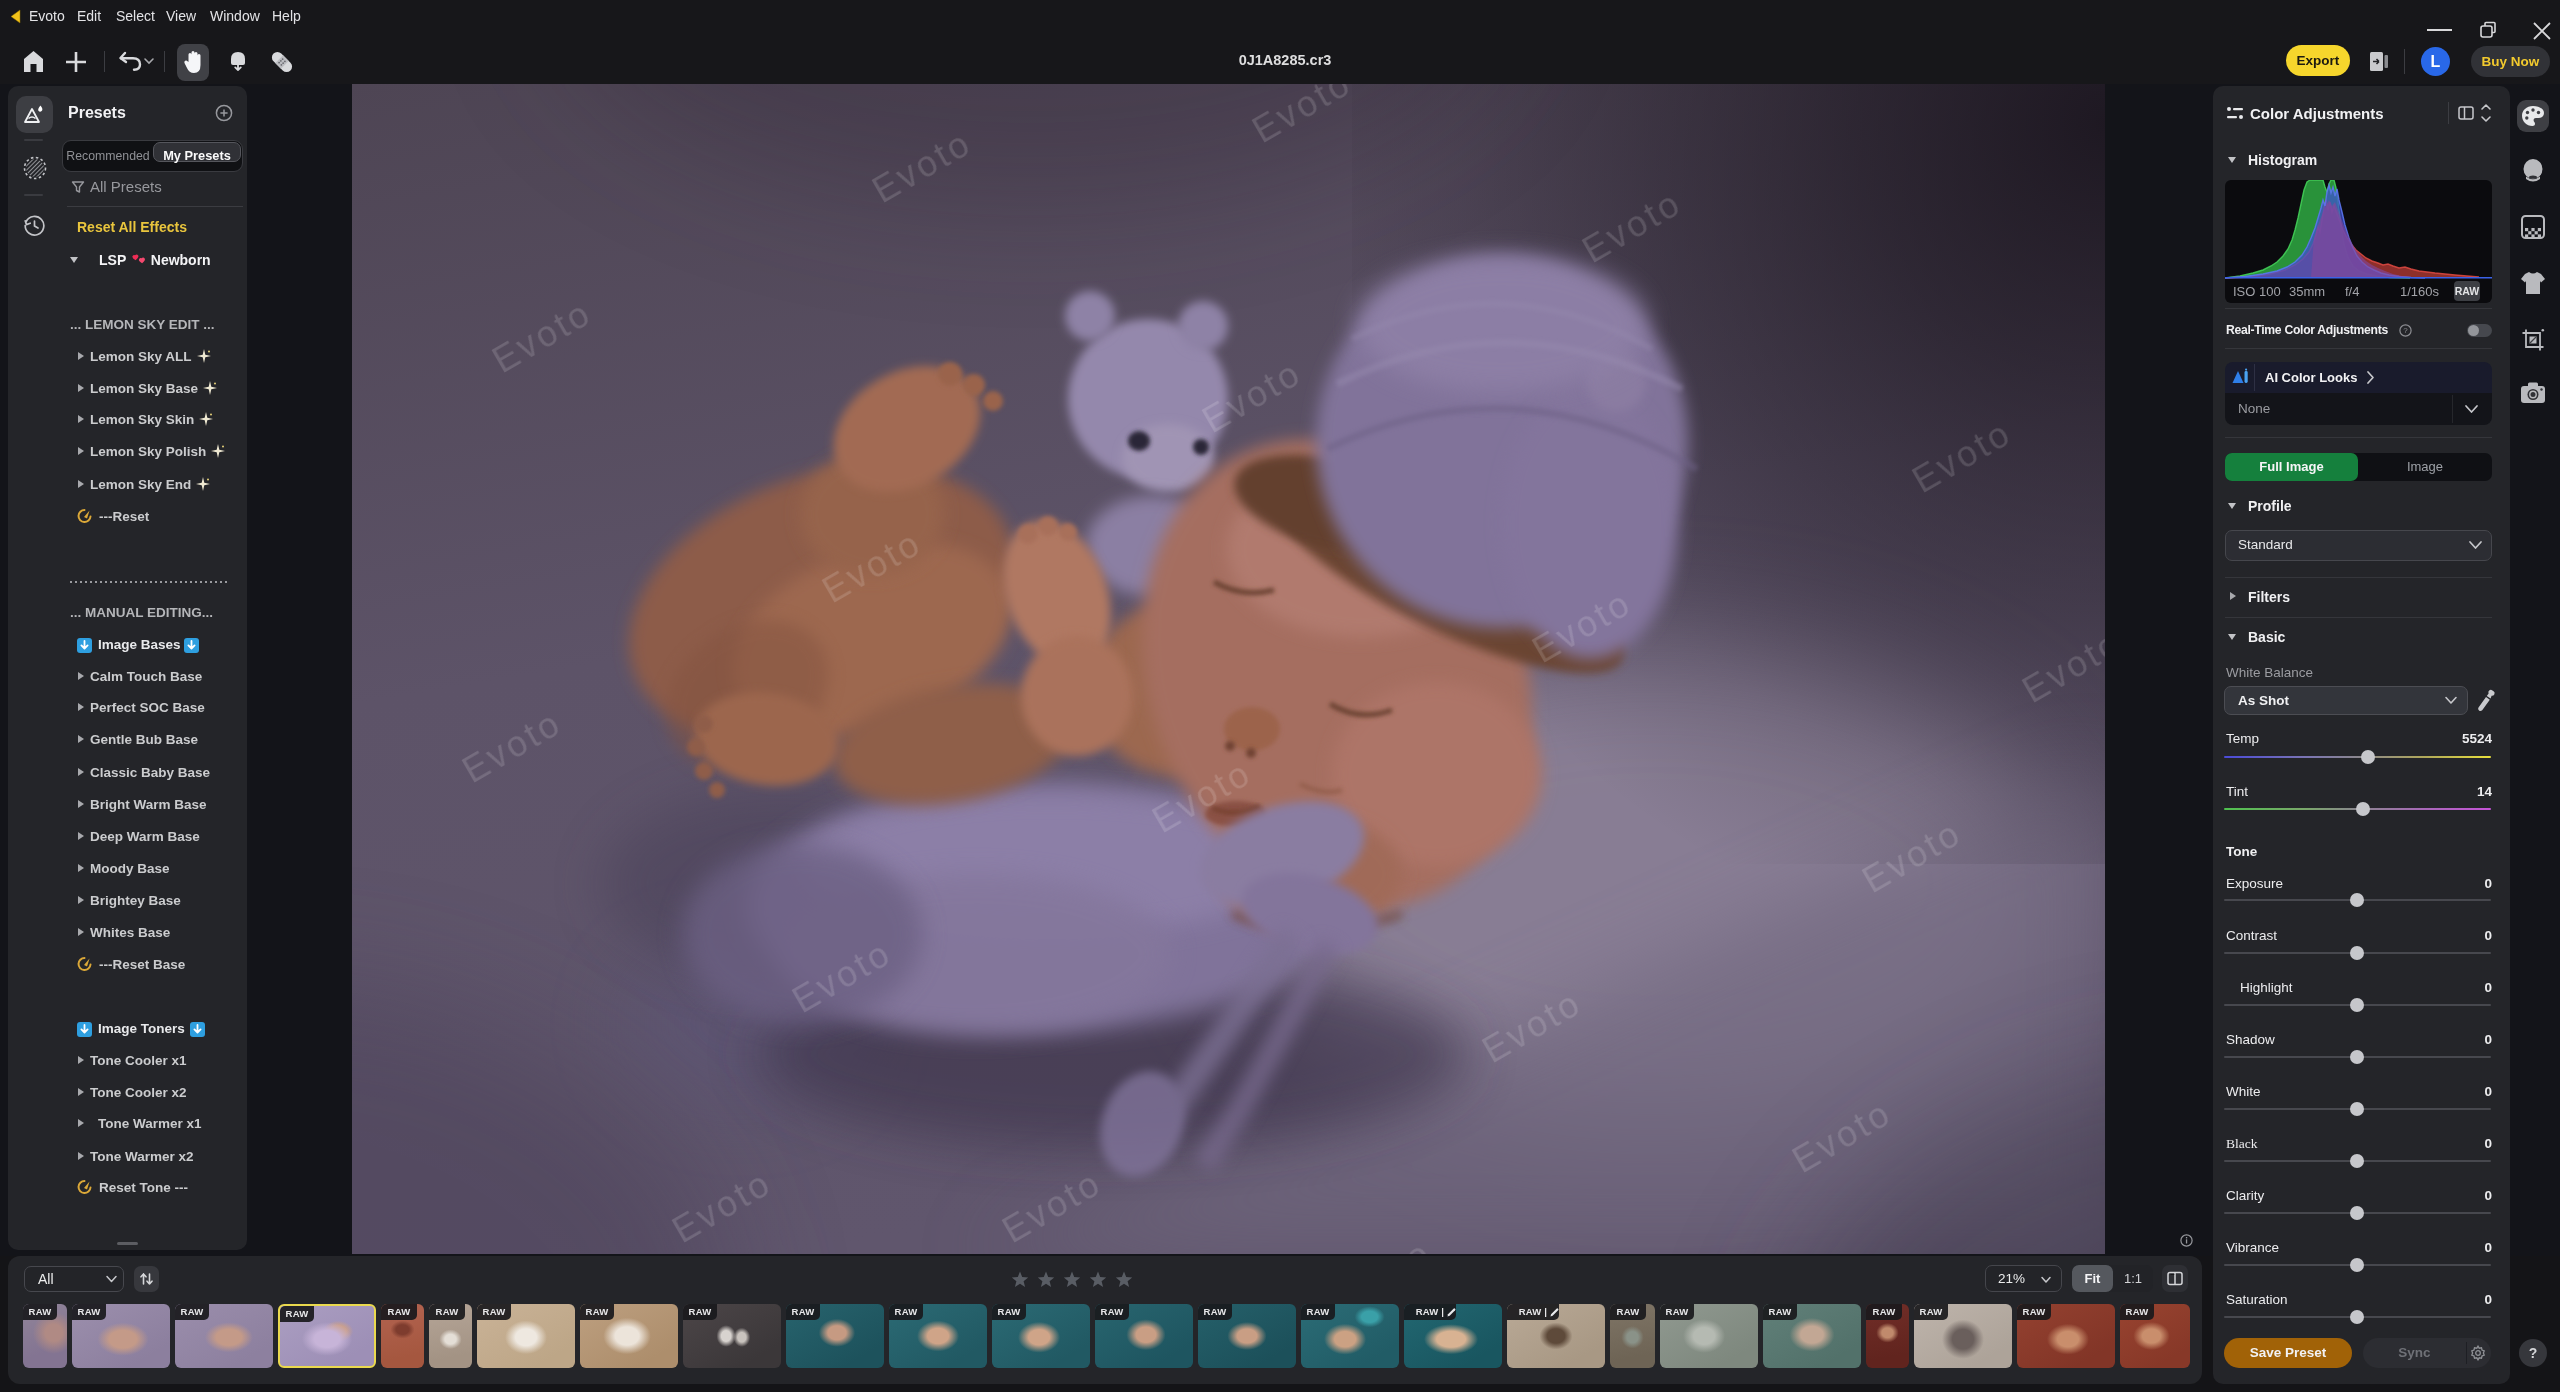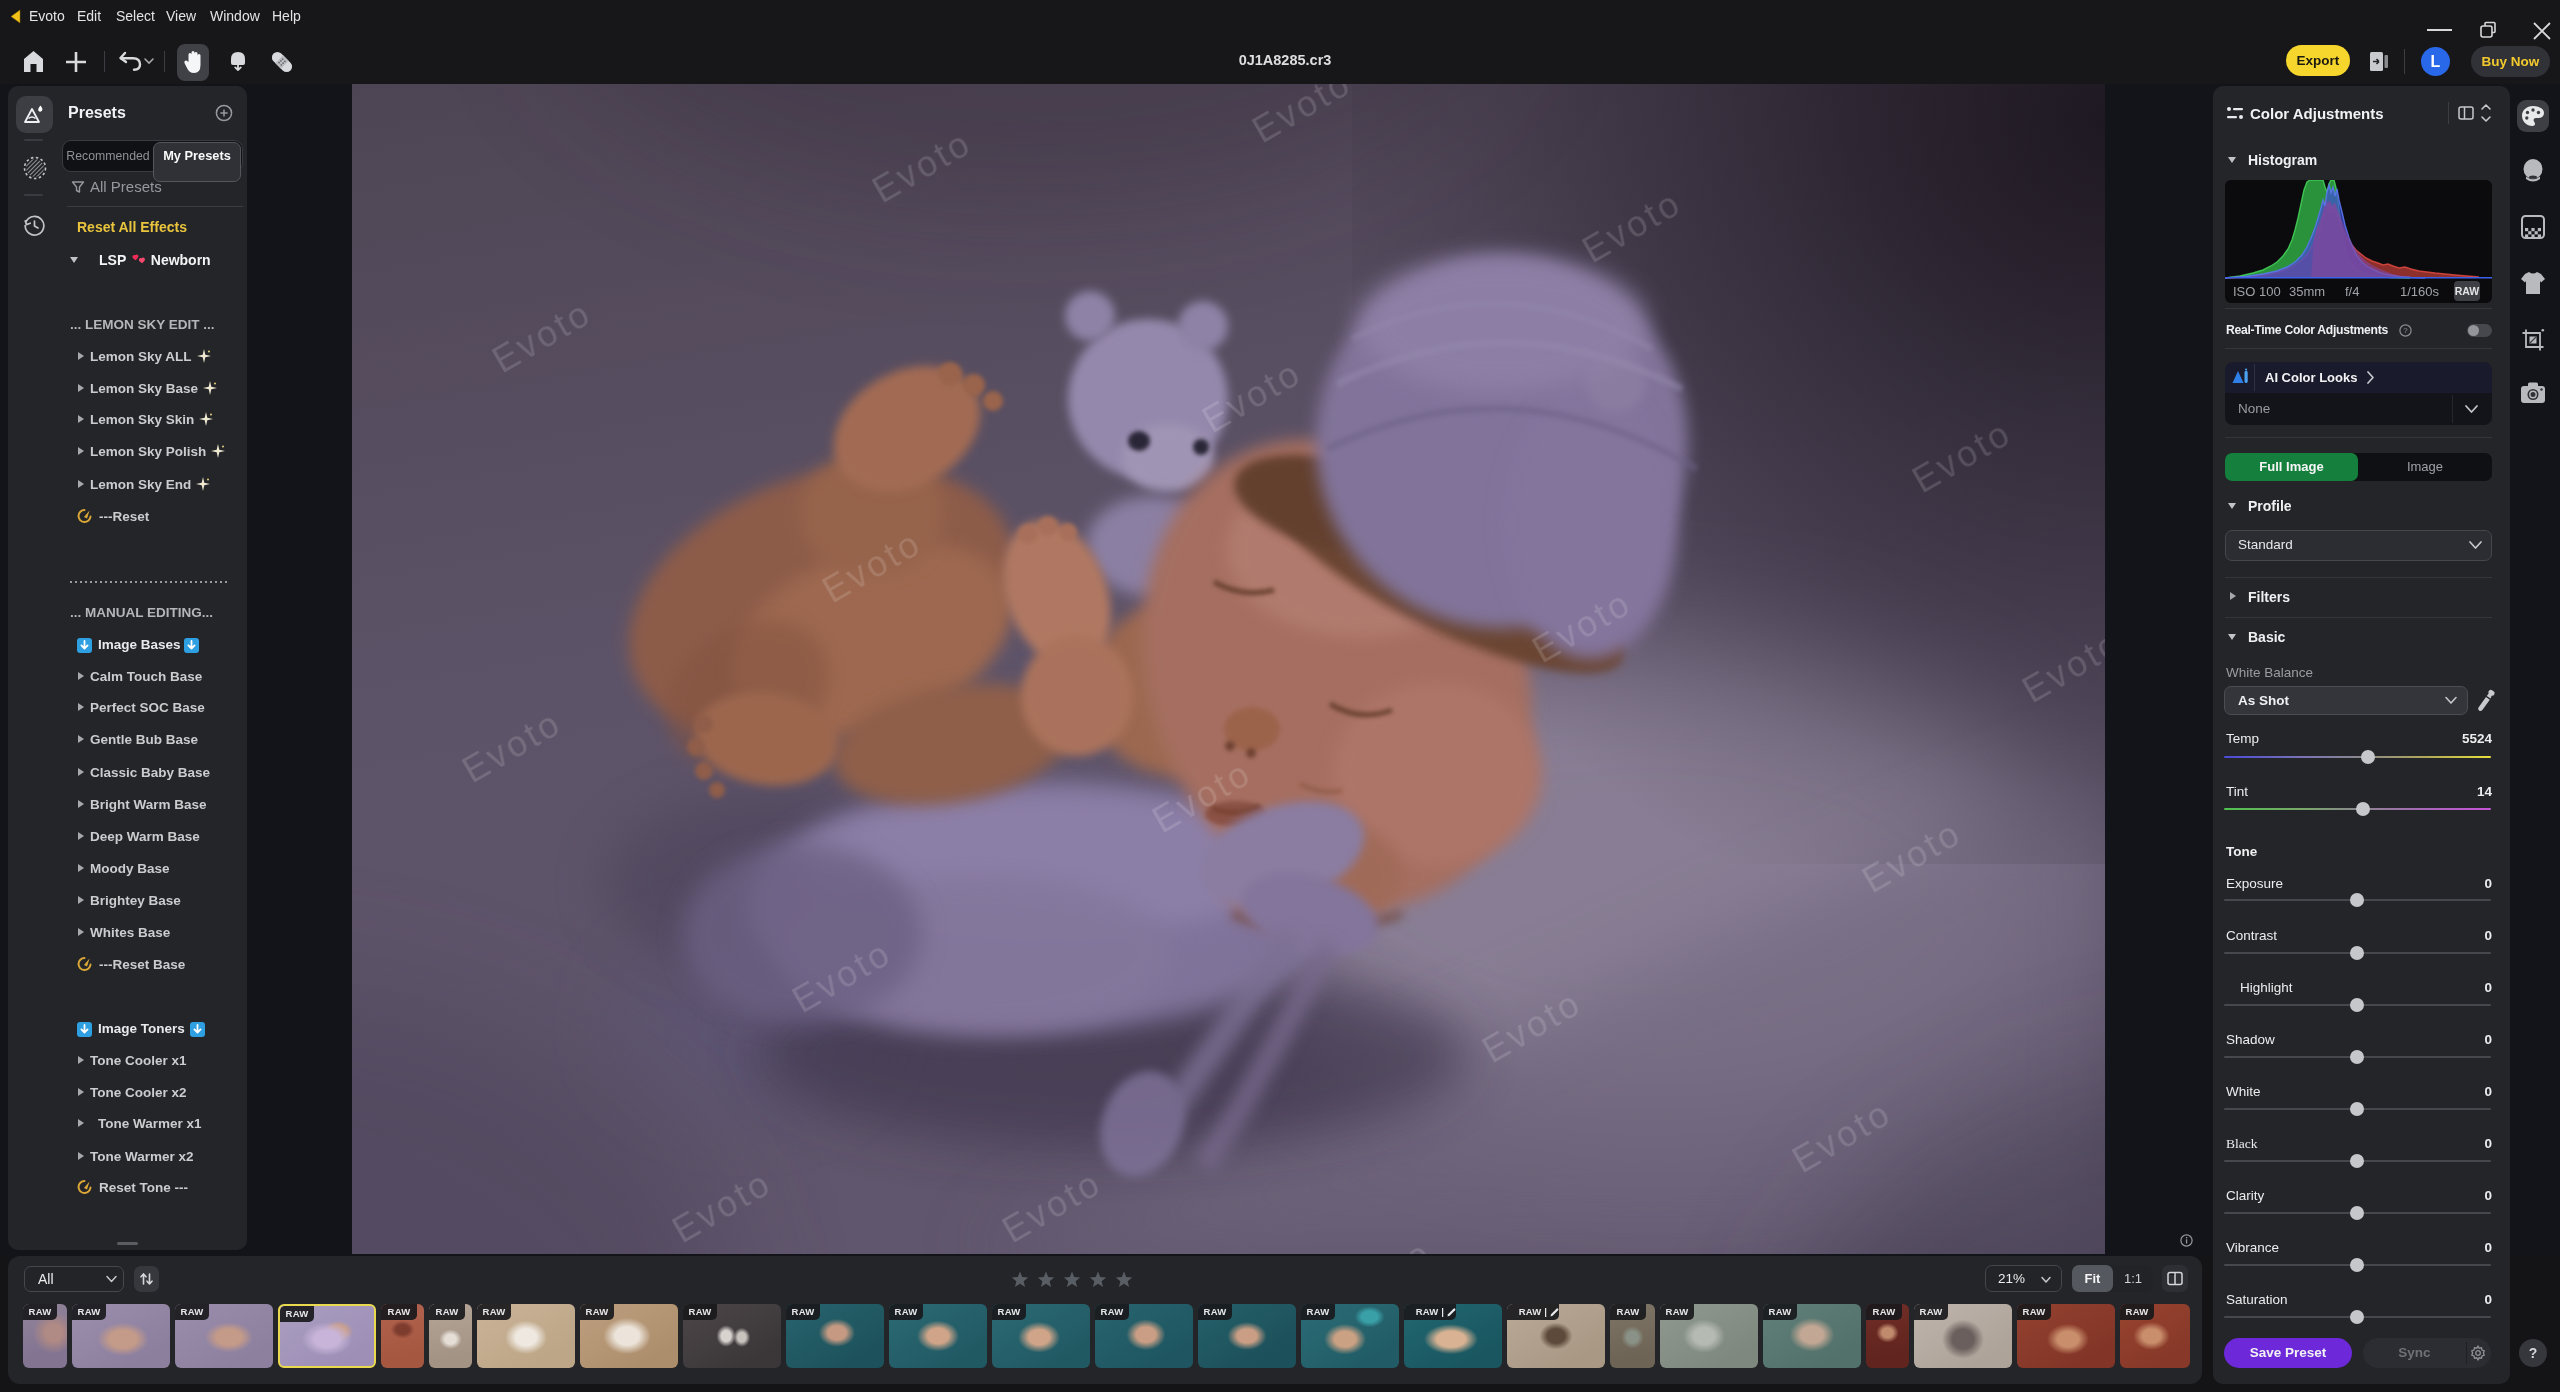--- a/index.html
+++ b/index.html
@@ -297,21 +297,21 @@
     </svg>
 
   <div class="abs" style="left:68px; top:104px; font-size:16px; font-weight:700; color:#f2f2f4;">Presets</div>
   <svg class="abs" style="left:215px; top:104px;" width="18" height="18" viewBox="0 0 18 18">
       <circle cx="9" cy="9" r="7.6" fill="none" stroke="#97989d" stroke-width="1.5"></circle>
       <path d="M9 5.4 V12.6 M5.4 9 H12.6" stroke="#97989d" stroke-width="1.5"></path>
     </svg>
 
   <div class="abs" style="left:62px; top:140px; width:181px; height:32px; background:#101114; border:1px solid #3a3b40; border-radius:9px;"></div>
   <div class="abs" style="left:62px; top:140px; width:92px; height:32px; line-height:32px; text-align:center; font-size:12.3px; color:#8f9095;">Recommended</div>
-  <div class="abs" style="left:153px; top:142px; width:88px; height:40px; background:#303136; border:1px solid #55565c; border-radius:7px; line-height:26px; text-align:center; font-size:12.8px; font-weight:600; color:#fafafa;">My Presets</div>
+  <div class="abs" style="left:153px; top:142px; width:88px; height:20px; background:#303136; border:1px solid #55565c; border-radius:7px; line-height:26px; text-align:center; font-size:12.8px; font-weight:600; color:#fafafa;">My Presets</div>
 
   <svg class="abs" style="left:71px; top:180px;" width="14" height="14" viewBox="0 0 14 14">
       <path d="M1.5 2 H12.5 L8.5 7 V12 L5.5 10.5 V7 Z" fill="none" stroke="#97989d" stroke-width="1.4" stroke-linejoin="round"></path>
     </svg>
   <div class="abs" style="left:90px; top:178px; font-size:15px; color:#97989d;">All Presets</div>
   <div class="abs" style="left:67px; top:206px; width:176px; height:1px; background:#3b3c41;"></div>
 
   <style>
     .pi { position:absolute; font-size:13.5px; font-weight:600; color:#cbccce; white-space:nowrap; }
     .tr-r { position:absolute; width:0; height:0; border-left:6px solid #a8a9ad; border-top:4.5px solid transparent; border-bottom:4.5px solid transparent; }
@@ -558,21 +558,21 @@
     <div class="sl-thumb" style="left:2350px; top:1206px;"></div>
   <div class="rp-lbl" style="left:2226px; top:1240px;">Vibrance</div>
     <div class="rp-val" style="left:2432px; top:1240px;">0</div>
   <div class="sl-track" style="top:1264px;"></div>
     <div class="sl-thumb" style="left:2350px; top:1258px;"></div>
   <div class="rp-lbl" style="left:2226px; top:1292px;">Saturation</div>
     <div class="rp-val" style="left:2432px; top:1292px;">0</div>
   <div class="sl-track" style="top:1316px;"></div>
     <div class="sl-thumb" style="left:2350px; top:1310px;"></div>
 
-  <div class="abs" style="left:2224px; top:1338px; width:128px; height:30px; background:#6d28d9; border-radius:15px; text-align:center; line-height:30px; font-size:13.5px; font-weight:700; color:#f2f2f4;">Save Preset</div>
+  <div class="abs" style="left:2224px; top:1338px; width:128px; height:30px; background:#a16207; border-radius:15px; text-align:center; line-height:30px; font-size:13.5px; font-weight:700; color:#f2f2f4;">Save Preset</div>
   <div class="abs" style="left:2363px; top:1338px; width:128px; height:30px; background:#2c2d32; border-radius:15px;"></div>
   <div class="abs" style="left:2363px; top:1338px; width:103px; height:30px; text-align:center; line-height:30px; font-size:13.5px; font-weight:700; color:#6f7177;">Sync</div>
   <div class="abs" style="left:2466px; top:1342px; width:1px; height:22px; background:#1e1f24;"></div>
   <svg class="abs" style="left:2470px; top:1345px;" width="16" height="16" viewBox="0 0 16 16">
       <path d="M8 1.2 L9.2 3.2 L11.5 2.8 L12 5 L14.2 5.8 L13.4 8 L14.2 10.2 L12 11 L11.5 13.2 L9.2 12.8 L8 14.8 L6.8 12.8 L4.5 13.2 L4 11 L1.8 10.2 L2.6 8 L1.8 5.8 L4 5 L4.5 2.8 L6.8 3.2 Z" fill="none" stroke="#8f9196" stroke-width="1.3"></path>
       <circle cx="8" cy="8" r="2.3" fill="none" stroke="#8f9196" stroke-width="1.3"></circle>
     </svg>
 
   <div class="abs" id="rightstrip" style="left:2510px; top:84px; width:50px; height:1308px;"></div>
   <div class="abs" style="left:2517px; top:100px; width:32px; height:32px; background:#3e3f44; border-radius:9px;"></div>

